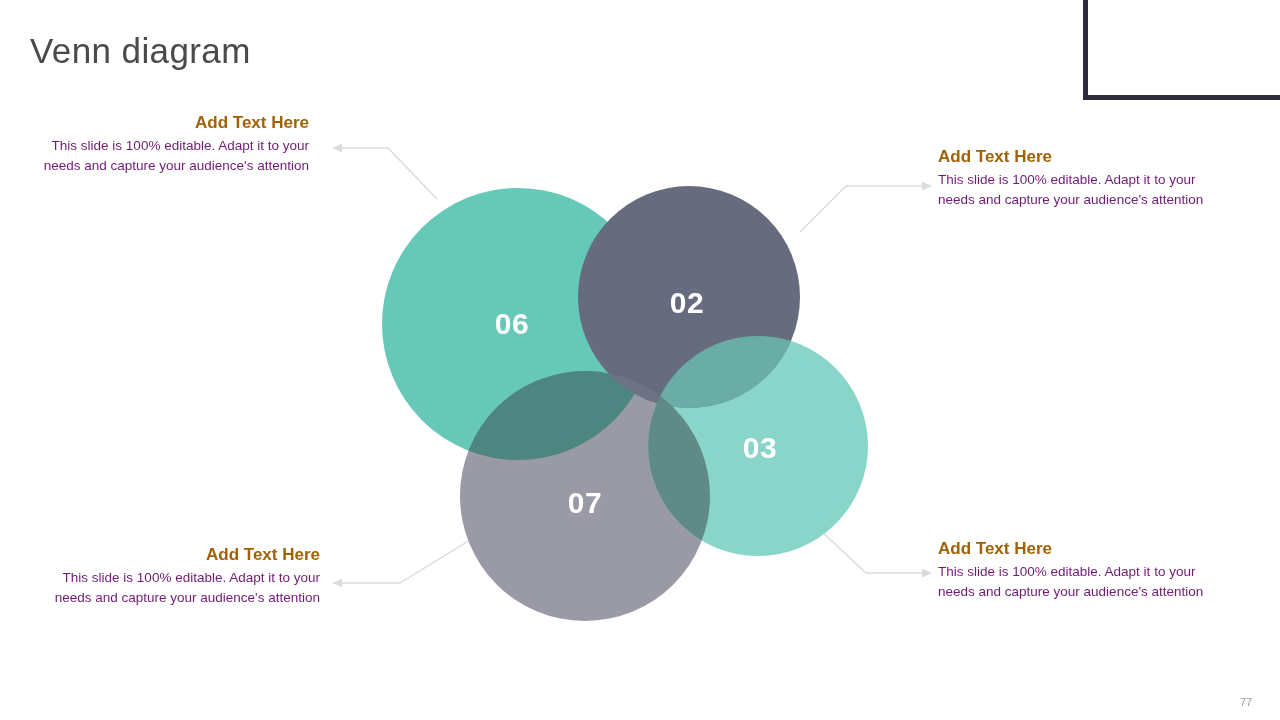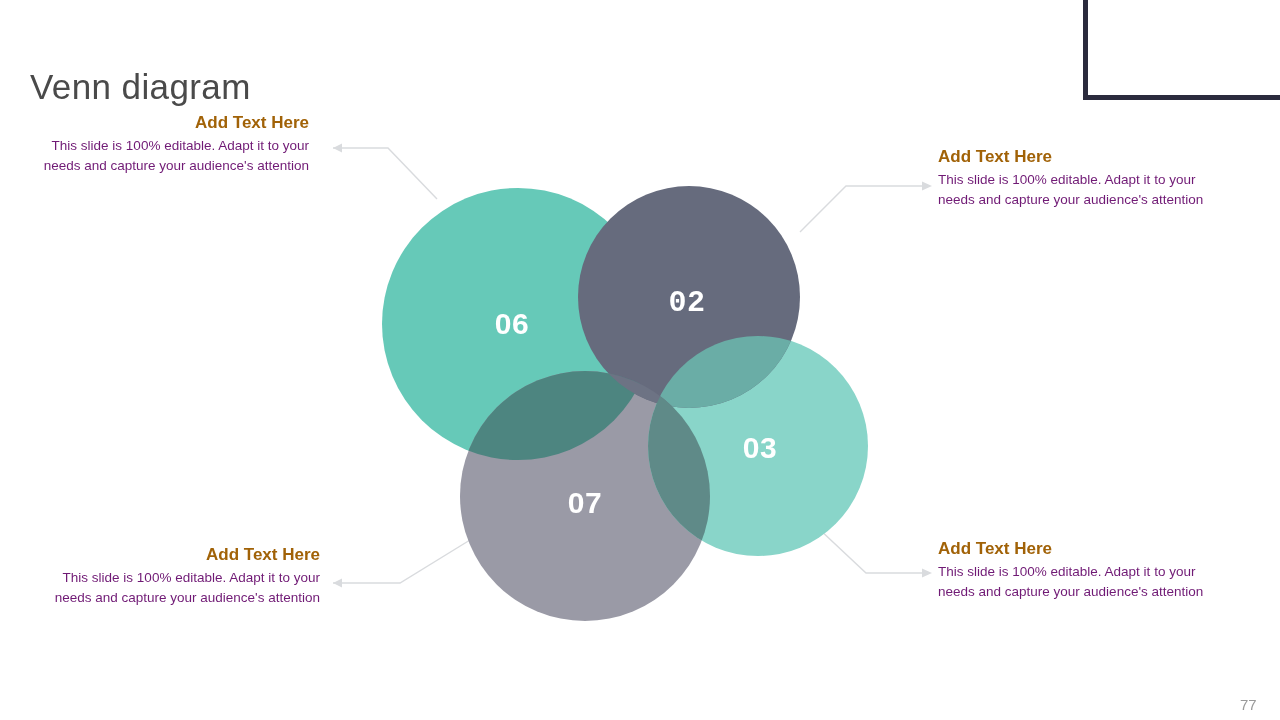--- a/index.html
+++ b/index.html
@@ -40,29 +40,28 @@
   .slide-title {
     position: absolute;
     left: 30px;
     top: 28px;
     font-size: 35px;
     font-weight: 400;
     color: #4a4a4a;
     letter-spacing: 0.4px;
     line-height: 45px;
     white-space: nowrap;
-    margin-top: 36px;
   }
 
   
   .page-number {
     position: absolute;
     left: 1240px;
     top: 696px;
-    font-size: 15px;
+    font-size: 11px;
     color: #9a9a9a;
   }
 
   
   .venn-layer {
     position: absolute;
     left: 0;
     top: 0;
     width: 1280px;
     height: 720px;
@@ -162,21 +161,21 @@
     </g>
     <g clip-path="url(#clip-c2)">
       <circle cx="585" cy="496" r="125" fill="#6d7384"></circle>
     </g>
     <g clip-path="url(#clip-c3)">
       <circle cx="585" cy="496" r="125" fill="#5f8a88"></circle>
     </g>
   </svg>
 
   <div class="venn-label" style="left:512px; top:324px;">06</div>
-  <div class="venn-label" style="left:687px; top:303px;font-family:Liberation Mono, monospace;">02</div>
+  <div class="venn-label" style="left:687px; top:303px;">02</div>
   <div class="venn-label" style="left:760px; top:448px;">03</div>
   <div class="venn-label" style="left:585px; top:503px;">07</div>
 
   <div class="callout align-right" id="callout-tl">
     <div class="callout-title">Add Text Here</div>
     <div class="callout-body">This slide is 100% editable. Adapt it to your needs and capture your audience's attention</div>
   </div>
 
   <div class="callout align-left" id="callout-tr">
     <div class="callout-title">Add Text Here</div>

